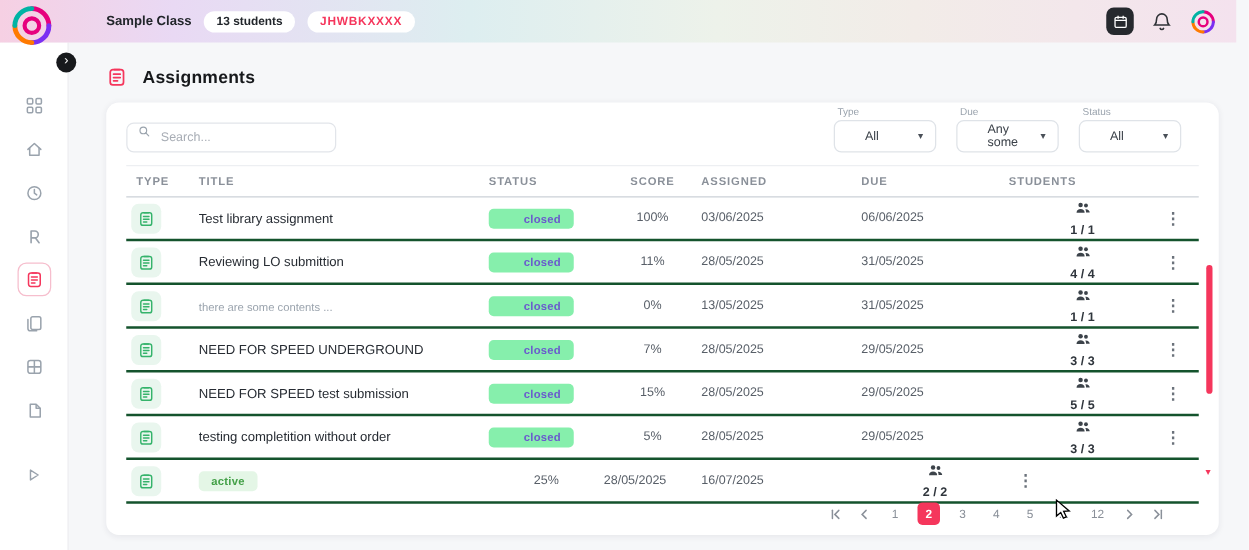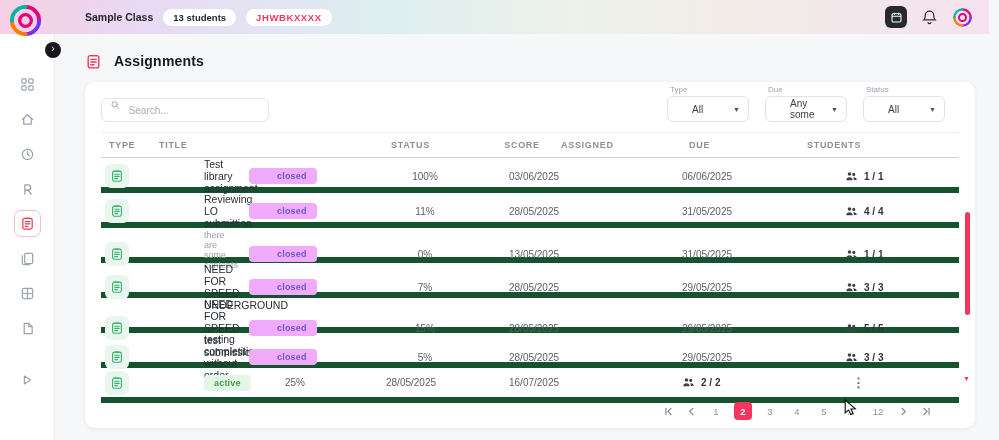--- a/index.html
+++ b/index.html
@@ -74,38 +74,38 @@
   
   .thead,.trow {
     display:grid;
     grid-template-columns:58px minmax(0,1fr) 92px 78px 128px 118px 118px 34px;
     align-items:center;
   }
   .thead {
     height:26px; border-top:1px solid #edeff2; border-bottom:1px solid #ccd1d7;
     color:#8a9099; font-size:9px; letter-spacing:.7px; font-weight:bold;
   }
-  .trow { height:35px; border-bottom:6px solid #14532d; font-size:10px; color:#4a5058;gap:45px; }
+  .trow { height:35px; border-bottom:2px solid #14532d; font-size:10px; color:#4a5058; }
   .h-type { padding-left:8px; }
   .h-score,.score { text-align:center; }
   .title { font-size:10.5px; color:#272c33; }
   .subtitle { font-size:9px; color:#9aa3ad; margin-top:2px; }
   .subtitle:empty { display:none; }
   .type-icon {
     width:24px; height:24px; border-radius:6px; background:#e9f6ee;
     display:flex; align-items:center; justify-content:center; margin-left:4px;
   }
   .pill {
     display:inline-block; padding:3px 10px; border-radius:4px;
     font-size:9px; font-weight:bold; letter-spacing:.2px;
   }
-  .status-pill.closed { background:#f0abfc; color:#6a5acd;padding-left:28px; }
+  .status-pill.closed { background:#86efac; color:#6a5acd;padding-left:28px; }
   .status-pill.active { background:#e4f6e6; color:#43a047; }
   .score,.date { color:#585f68; }
-  .students { display:flex; align-items:center; gap:6px; color:#2f353c; font-size:10px; font-weight:bold; }
+  .students { display:flex; align-items:center; gap:6px; color:#2f353c; font-size:10px; font-weight:bold;flex-direction:column; }
   .kebab { font-size:13px; color:#6b727b; cursor:pointer; padding:2px 7px; font-weight:bold; }
   
   .scrollbar { position:absolute; right:5px; top:130px; bottom:50px; width:5px; }
   .sb-thumb { position:absolute; top:0; left:0; width:5px; height:62%; background:#f5365c; border-radius:3px; }
   .sb-arrow { position:absolute; bottom:-4px; left:-2px; color:#f5365c; font-size:7px; }
   
   .pagination {
     position:absolute; right:42px; bottom:8px; display:flex; align-items:center; gap:9px;
     font-size:9.5px; color:#8a9099;
   }

